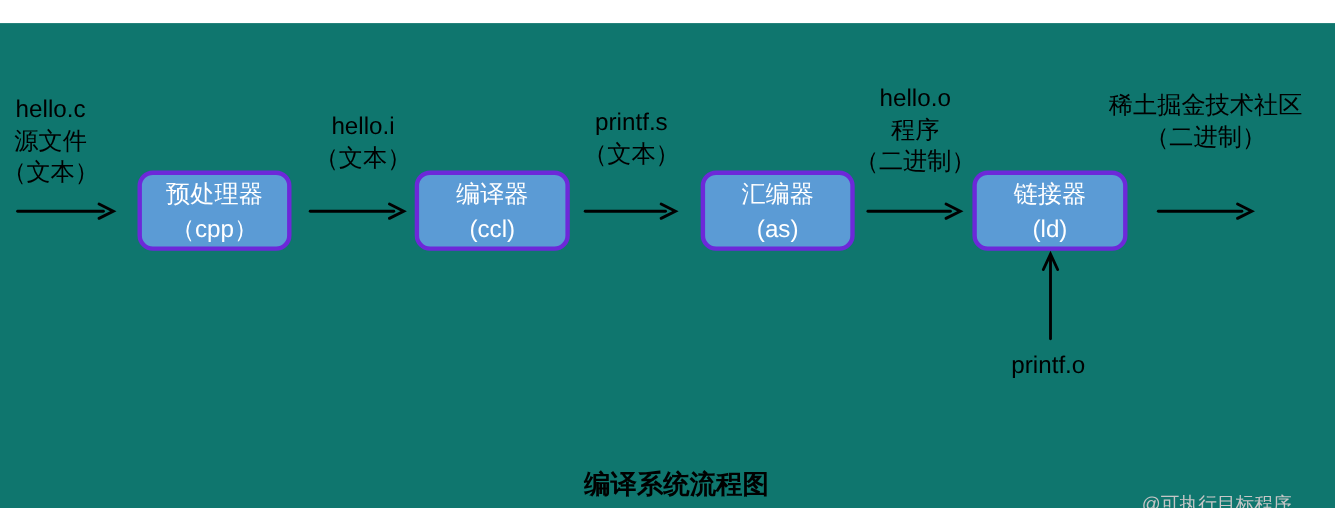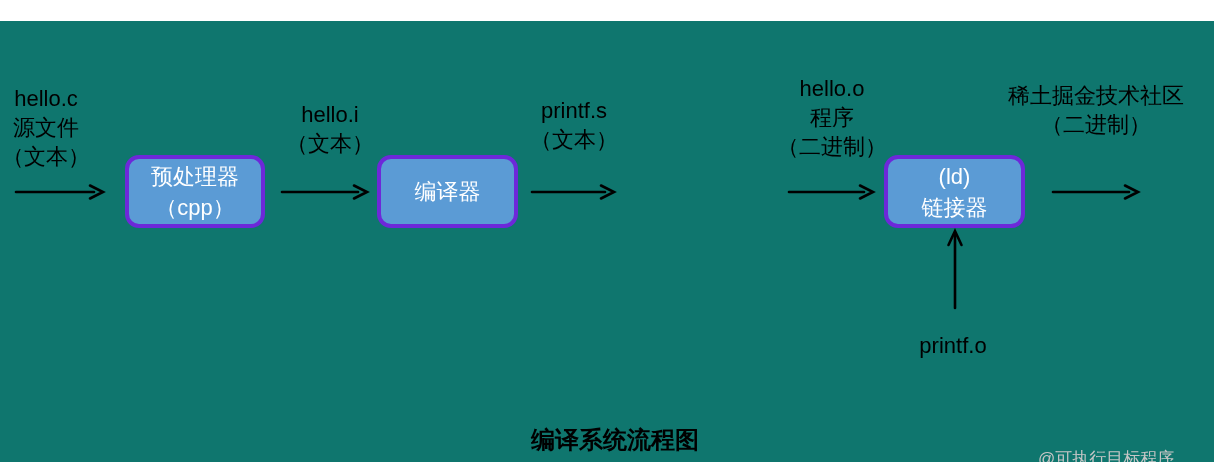--- a/index.html
+++ b/index.html
@@ -109,26 +109,31 @@
     <span>（二进制）</span>
   </div>
 
   <div class="flow-box" style="left:125px; width:140px">
     <span>预处理器</span>
     <span>（cpp）</span>
   </div>
 
   <div class="flow-box" style="left:377px; width:141px">
     <span>编译器</span>
+    <span>(ccl)</span>
   </div>
 
+  <div class="flow-box" style="left:637px; width:140px">
+    <span>汇编器</span>
+    <span>(as)</span>
+  </div>
 
   <div class="flow-box" style="left:884px; width:141px">
+    <span>链接器</span>
     <span>(ld)</span>
-    <span>链接器</span>
   </div>
 
   <svg class="arrow-svg" style="left:15px; top:161px" width="90" height="20" viewBox="0 0 90 20">
     <line x1="1" y1="10" x2="79" y2="10"></line>
     <polyline points="75,3.5 88,10 75,16.5"></polyline>
   </svg>
 
   <svg class="arrow-svg" style="left:281px; top:161px" width="88" height="20" viewBox="0 0 88 20">
     <line x1="1" y1="10" x2="77" y2="10"></line>
     <polyline points="73,3.5 86,10 73,16.5"></polyline>
@@ -147,19 +152,19 @@
   <svg class="arrow-svg" style="left:1052px; top:161px" width="88" height="20" viewBox="0 0 88 20">
     <line x1="1" y1="10" x2="77" y2="10"></line>
     <polyline points="73,3.5 86,10 73,16.5"></polyline>
   </svg>
 
   <svg class="arrow-svg" style="left:946px; top:209px" width="18" height="80" viewBox="0 0 18 80">
     <line x1="9" y1="78" x2="9" y2="3"></line>
     <polyline points="2.5,15 9,1 15.5,15"></polyline>
   </svg>
 
-  <div id="printf-label" style="left:953px; top:312px">printf.o</div>
+  <div id="printf-label" style="left:953px; top:298px">printf.o</div>
 
   <div id="diagram-caption" style="left:615px; top:403px">编译系统流程图</div>
 
   <div id="watermark" style="left:1038px; top:426px">@可执行目标程序</div>
 
 </div>
 
 </body></html>

